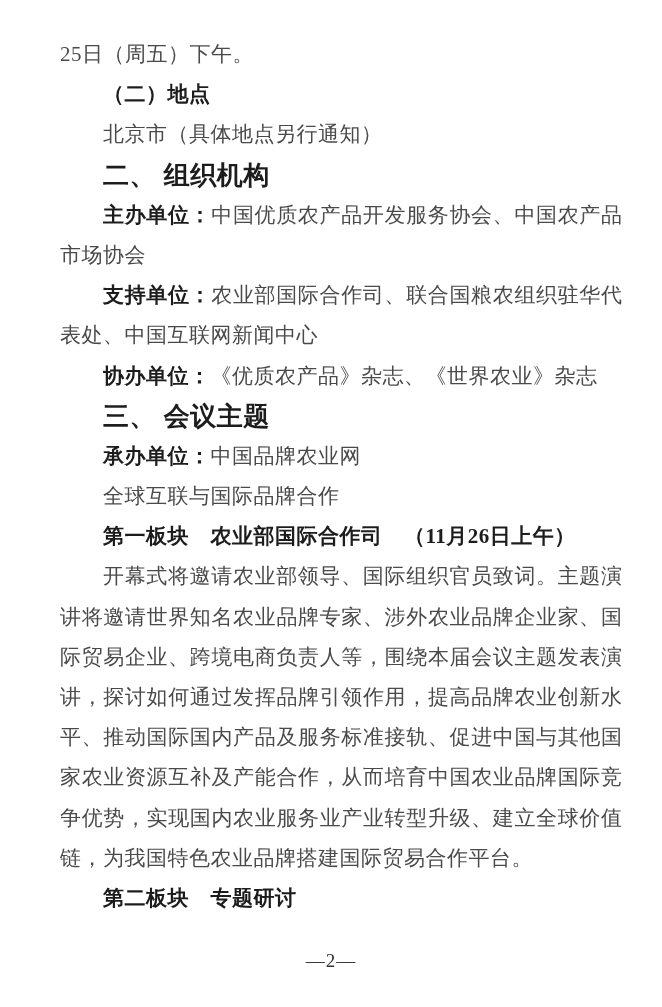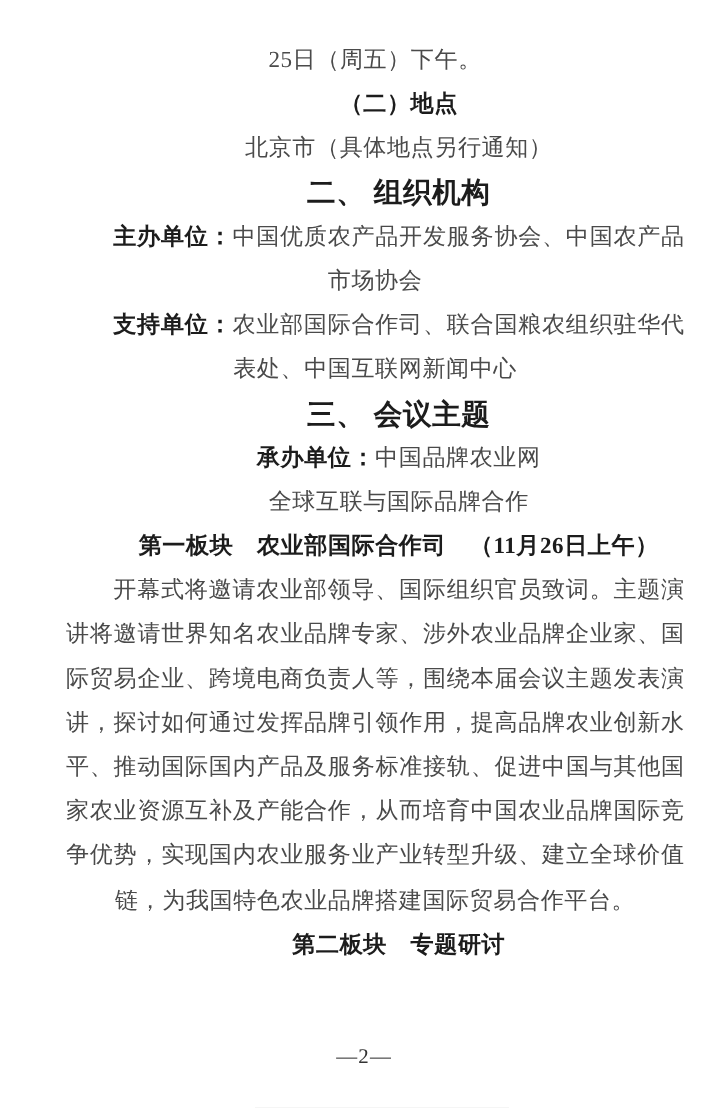--- a/index.html
+++ b/index.html
@@ -22,21 +22,20 @@
     width: 562px;
   }
   .line {
     height: 40.2px;
     line-height: 40.2px;
     font-size: 21px;
     color: var(--body-ink, #4a4a4a);
     font-family: "Liberation Serif", "DejaVu Serif", serif;
     letter-spacing: 0.5px;
     white-space: normal;
-    text-align: center;
   }
   .line.indent {
     padding-left: 43px;
   }
   .line.fill {
     text-align: justify;
     text-align-last: justify;
     letter-spacing: 0;
   }
   .style-hei {
@@ -74,20 +73,21 @@
 <div class="page" style="background: rgb(255, 255, 255);">
   <div class="doc-body">
       <div class="line style-body"><span class="seg">25日（周五）下午。</span></div>
       <div class="line style-kai indent"><span class="seg seg-bold">（二）地点</span></div>
       <div class="line style-body indent"><span class="seg">北京市（具体地点另行通知）</span></div>
       <div class="line style-hei indent"><span class="seg seg-bold">二、 组织机构</span></div>
       <div class="line style-body indent fill"><span class="seg seg-bold">主办单位：</span><span class="seg">中国优质农产品开发服务协会、中国农产品</span></div>
       <div class="line style-body"><span class="seg">市场协会</span></div>
       <div class="line style-body indent fill"><span class="seg seg-bold">支持单位：</span><span class="seg">农业部国际合作司、联合国粮农组织驻华代</span></div>
       <div class="line style-body"><span class="seg">表处、中国互联网新闻中心</span></div>
+      <div class="line style-body indent"><span class="seg seg-bold">协办单位：</span><span class="seg">《优质农产品》杂志、《世界农业》杂志</span></div>
       <div class="line style-hei indent"><span class="seg seg-bold">三、 会议主题</span></div>
       <div class="line style-body indent"><span class="seg seg-bold">承办单位：</span><span class="seg">中国品牌农业网</span></div>
       <div class="line style-body indent"><span class="seg">全球互联与国际品牌合作</span></div>
       <div class="line style-kai indent"><span class="seg seg-bold">第一板块　农业部国际合作司　（11月26日上午）</span></div>
       <div class="line style-body indent fill"><span class="seg">开幕式将邀请农业部领导、国际组织官员致词。主题演</span></div>
       <div class="line style-body fill"><span class="seg">讲将邀请世界知名农业品牌专家、涉外农业品牌企业家、国</span></div>
       <div class="line style-body fill"><span class="seg">际贸易企业、跨境电商负责人等，围绕本届会议主题发表演</span></div>
       <div class="line style-body fill"><span class="seg">讲，探讨如何通过发挥品牌引领作用，提高品牌农业创新水</span></div>
       <div class="line style-body fill"><span class="seg">平、推动国际国内产品及服务标准接轨、促进中国与其他国</span></div>
       <div class="line style-body fill"><span class="seg">家农业资源互补及产能合作，从而培育中国农业品牌国际竞</span></div>

